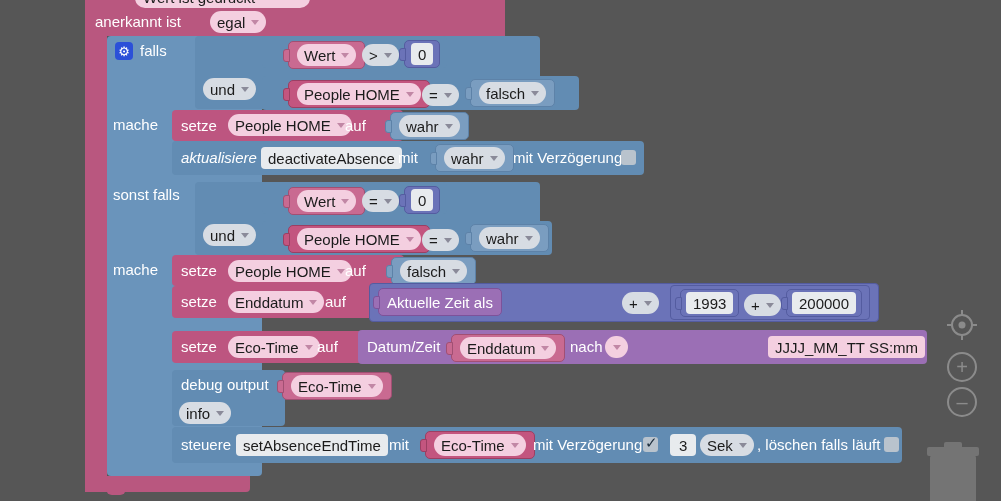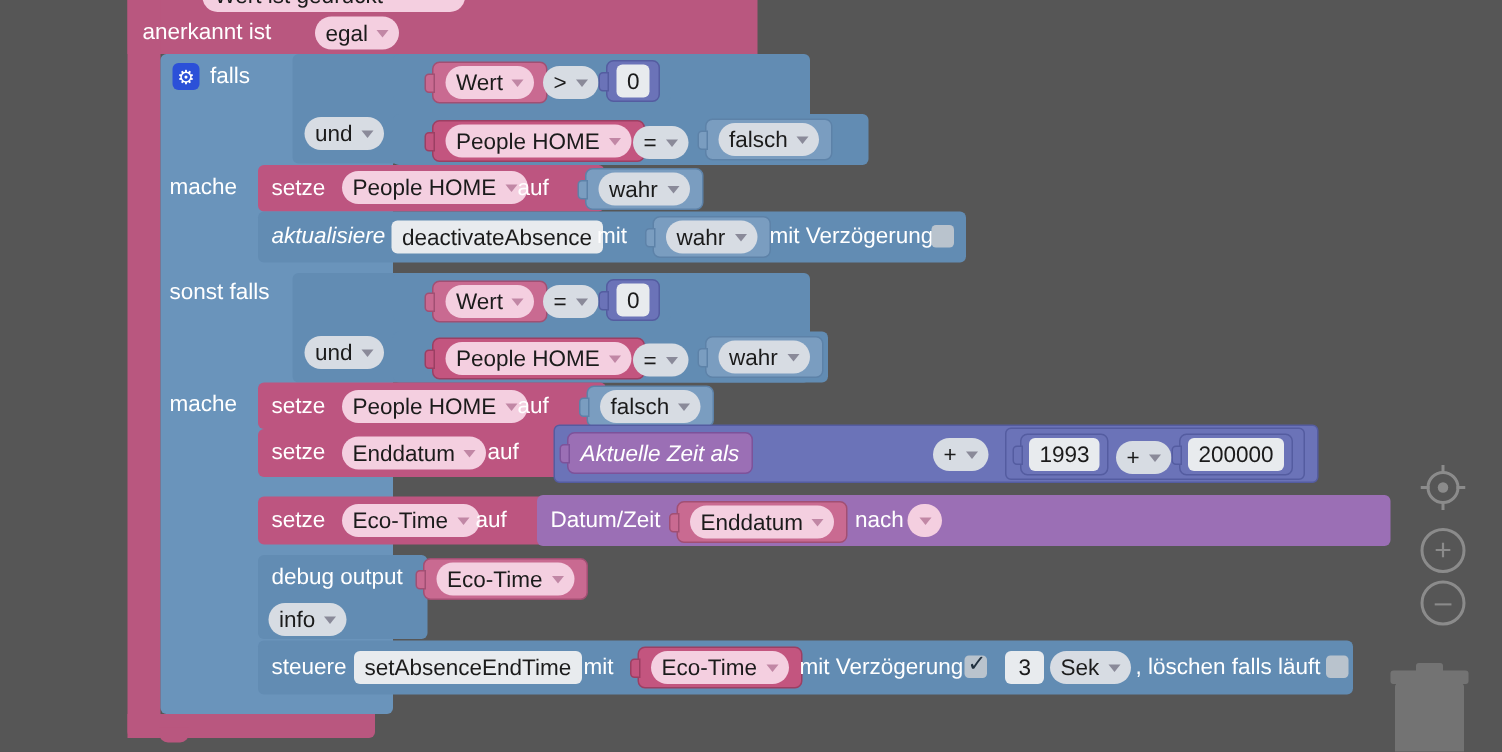--- a/index.html
+++ b/index.html
@@ -37,21 +37,21 @@
 
   
   .rep {
     position: absolute; display: inline-flex; align-items: center;
     height: 28px; border-radius: 5px; padding: 0 8px; gap: 6px;
   }
   .rep-var { background: #c3557f; border: 1px solid #9b3f63; }
   .rep-var-lite { background: #c96a91; border: 1px solid #a14f73; }
   .rep-logic { background: #7a9dc0; border: 1px solid #5d82a8; }
   .rep-math { background: #6b73b8; border: 1px solid #545ca0; }
-  .rep-datum { background: #9b6fb5; border: 1px solid #7d529a; font-style: italic; }
+  .rep-datum { background: #9b6fb5; border: 1px solid #7d529a; }
 
   
   .plug {
     position: absolute; left: -6px; top: 7px; width: 7px; height: 13px;
     border-radius: 3px 0 0 3px;
   }
 
   
   .c-control { background: #6a94bb; }
   .c-control-d { background: #628cb3; }
@@ -313,20 +313,23 @@
   <div class="rep rep-var-lite" style="left:451px; top:334px;">
     <span class="plug rep-var-lite"></span>
     <span class="field field-pinklight">
       <span>Enddatum</span>
       <span class="caret caret-pink"></span>
     </span>
   </div>
   <div style="position:absolute; left:570px; top:339px;" class="lbl">nach</div>
   <div class="field field-pinklight" style="position:absolute; left:605px; top:336px;">
     <span class="caret caret-pink"></span>
+  </div>
+  <div class="field rect field-pinklight" style="position:absolute; left:768px; top:336px;">
+    <span>JJJJ_MM_TT SS:mm</span>
   </div>
 
   <div class="blk c-control-d" style="left:172px; top:370px; width:113px; height:56px;"></div>
   <div style="position:absolute; left:181px; top:377px;" class="lbl">debug output</div>
   <div class="rep rep-var-lite" style="left:282px; top:372px;">
     <span class="plug rep-var-lite"></span>
     <span class="field field-pinklight">
       <span>Eco-Time</span>
       <span class="caret caret-pink"></span>
     </span>

